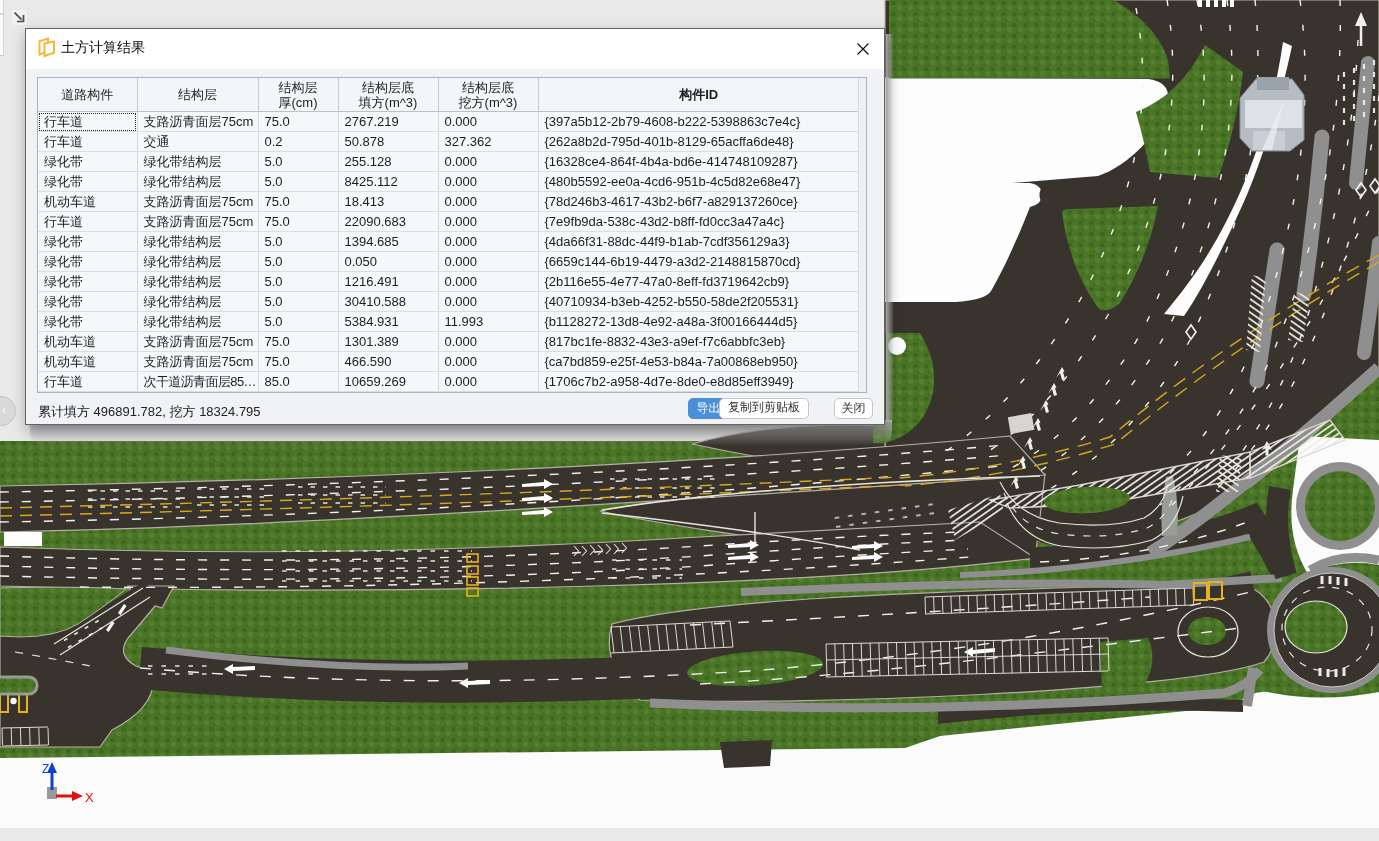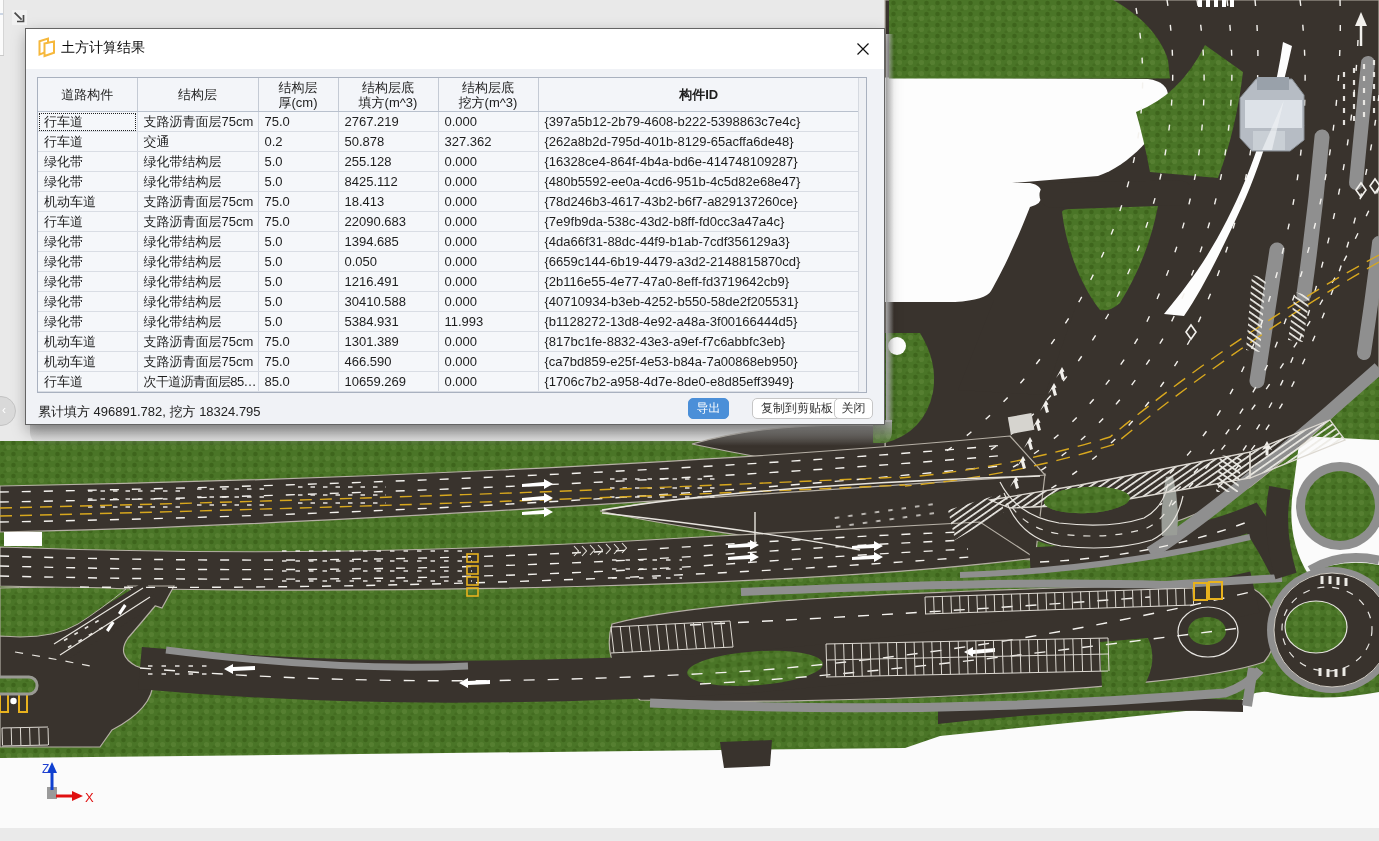--- a/index.html
+++ b/index.html
@@ -19,21 +19,21 @@
   table{border-collapse:collapse;table-layout:fixed;width:821px;font-size:13px;color:#1d1d1d;}
   th{font-weight:normal;background:#f3f5f9;border-bottom:1px solid #b9c1cd;border-right:1px solid #c4cad4;height:33px;padding:0;line-height:15px;}
   th:last-child{border-right:none;font-weight:bold;}
   td{height:19px;border-bottom:1px solid #d9dde4;border-right:1px solid #d2d7e0;padding:0 0 0 6px;white-space:nowrap;overflow:hidden;}
   td:last-child{border-right:none;}
   #sbar{position:absolute;right:0;top:0;width:7px;height:314px;background:#eef0f4;border-left:1px solid #d5d9e0;}
   #foot{position:absolute;left:12px;top:374px;right:11px;height:22px;font-size:13px;color:#222;}
   .btn{position:absolute;top:-5px;height:19px;border:1px solid #c6c6c6;border-radius:5px;
     background:#fff;font-size:12px;color:#333;text-align:center;line-height:19px;}
   #bexp{right:144px;width:39px;background:#4b8fd8;border-color:#4b8fd8;color:#fff;}
-  #bcopy{right:31px;width:88px;}
+  #bcopy{right:64px;width:88px;font-family:Liberation Mono, monospace;}
   #bclose{right:0px;width:37px;}
   .focuscell{outline:1px dotted #222;outline-offset:-2px;}
 </style>
 </head>
 <body>
 <div id="stage">
   <svg id="scene" width="1379" height="841" viewBox="0 0 1379 841">
   <defs>
     <pattern id="g" width="11" height="11" patternUnits="userSpaceOnUse">
       <rect width="11" height="11" fill="#4a7527"></rect>

